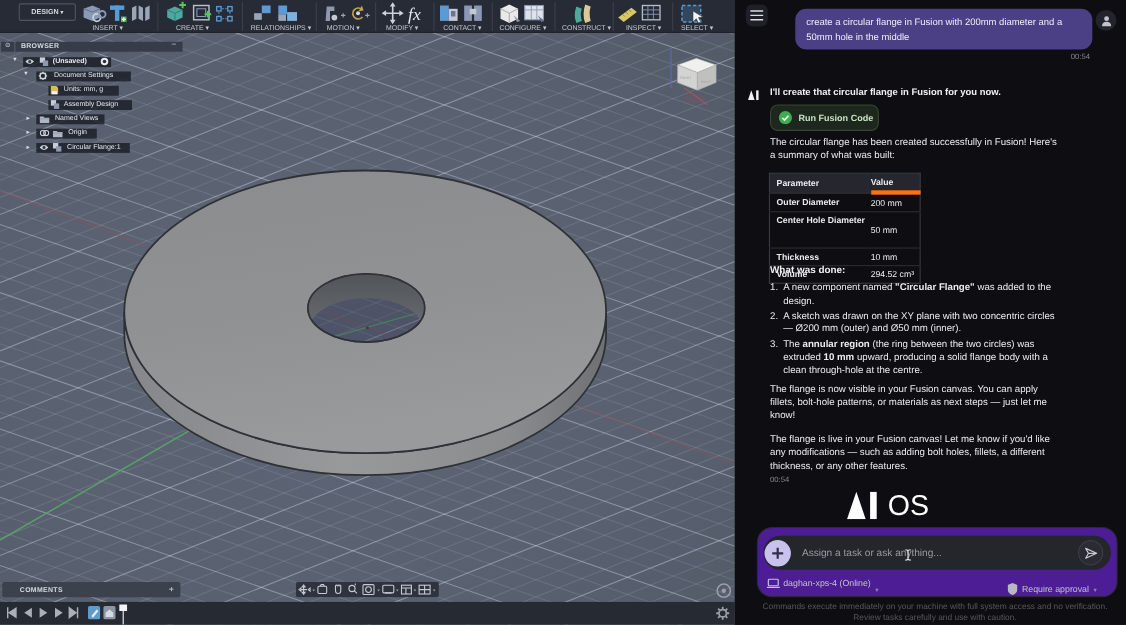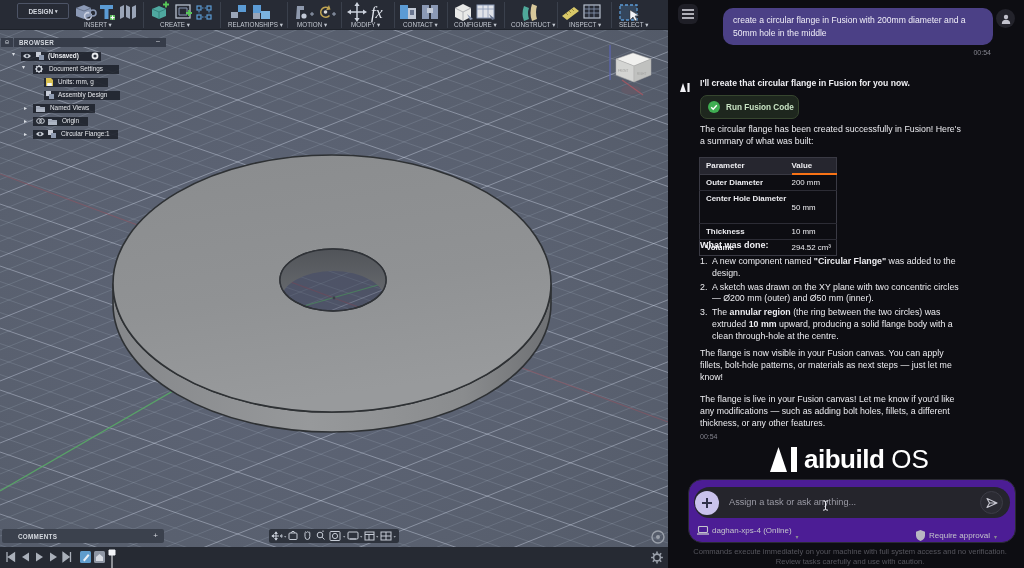--- a/index.html
+++ b/index.html
@@ -438,21 +438,21 @@
     </span>
  <span style="margin-left:6px;font-size:8.2px;font-weight:bold;color:#c9e4c4">Run Fusion Code</span>
 </div>
 
 <div style="position:absolute;left:700px;top:123px;width:268px;font-size:8.8px;line-height:12px;color:#ececf0">The circular flange has been created successfully in Fusion! Here's a summary of what was built:</div>
 
 <table style="position:absolute;left:699px;top:157px;width:138px;border-collapse:collapse;font-size:7.9px;color:#ececf0;border:1px solid #3a3a44">
 <tbody>
       <tr style="background:#26262f">
         <td style="font-weight:bold;padding:3.2px 0 3.2px 6px;border-bottom:1px solid #3a3a44;width:92px">Parameter</td>
-        <td style="font-weight:bold;padding:3px 0;border-bottom:2px solid #f97316">Value</td>
+        <td style="font-weight:bold;padding:3px 0;border-bottom:4px solid #f97316">Value</td>
       </tr>
 <tr>
         <td style="font-weight:bold;padding:3px 0 3px 6px;border-bottom:1px solid #2c2c35">Outer Diameter</td>
         <td style="padding:3px 0;border-bottom:1px solid #2c2c35">200 mm</td>
       </tr>
 <tr>
         <td style="font-weight:bold;padding:3px 0 20px 6px;border-bottom:1px solid #2c2c35">Center Hole Diameter</td>
         <td style="padding:3px 0;border-bottom:1px solid #2c2c35">50 mm</td>
       </tr>
 <tr>
@@ -487,21 +487,20 @@
 
 <div style="position:absolute;left:700px;top:393px;width:268px;font-size:8.8px;line-height:12px;color:#ececf0">The flange is live in your Fusion canvas! Let me know if you'd like any modifications — such as adding bolt holes, fillets, a different thickness, or any other features.</div>
 
 <div style="position:absolute;left:700px;top:433px;font-size:7px;color:#84848e">00:54</div>
 
 <div style="position:absolute;left:770px;top:444px;display:flex;align-items:center">
  <svg width="30" height="25" viewBox="0 0 30 25">
       <path d="M0,25 L8.5,0 L17,25 Z" fill="#fff"></path>
       <rect x="21" y="0" width="6" height="25" fill="#fff"></rect>
     </svg>
-    <span style="font-size:26px;font-weight:bold;color:#fff;margin-left:4px;letter-spacing:-0.5px">aibuild</span>
     <span style="font-size:26px;color:#fff;margin-left:7px;font-weight:normal">OS</span>
 </div>
 
 <div style="position:absolute;left:688px;top:479px;width:328px;height:64px;border-radius:14px;background:#4c1d95;border:1px solid #2a2a33">
  <div style="position:absolute;left:5px;top:7px;width:316px;height:31px;border-radius:16px;background:#25252c"></div>
  <div style="position:absolute;left:6px;top:11px;width:24px;height:24px;border-radius:50%;background:#c9c2ec;display:flex;align-items:center;justify-content:center">
    <svg width="12" height="12" viewBox="0 0 12 12">
         <path d="M6,1 L6,11 M1,6 L11,6" stroke="#30304a" stroke-width="2"></path>
       </svg>
  </div>

